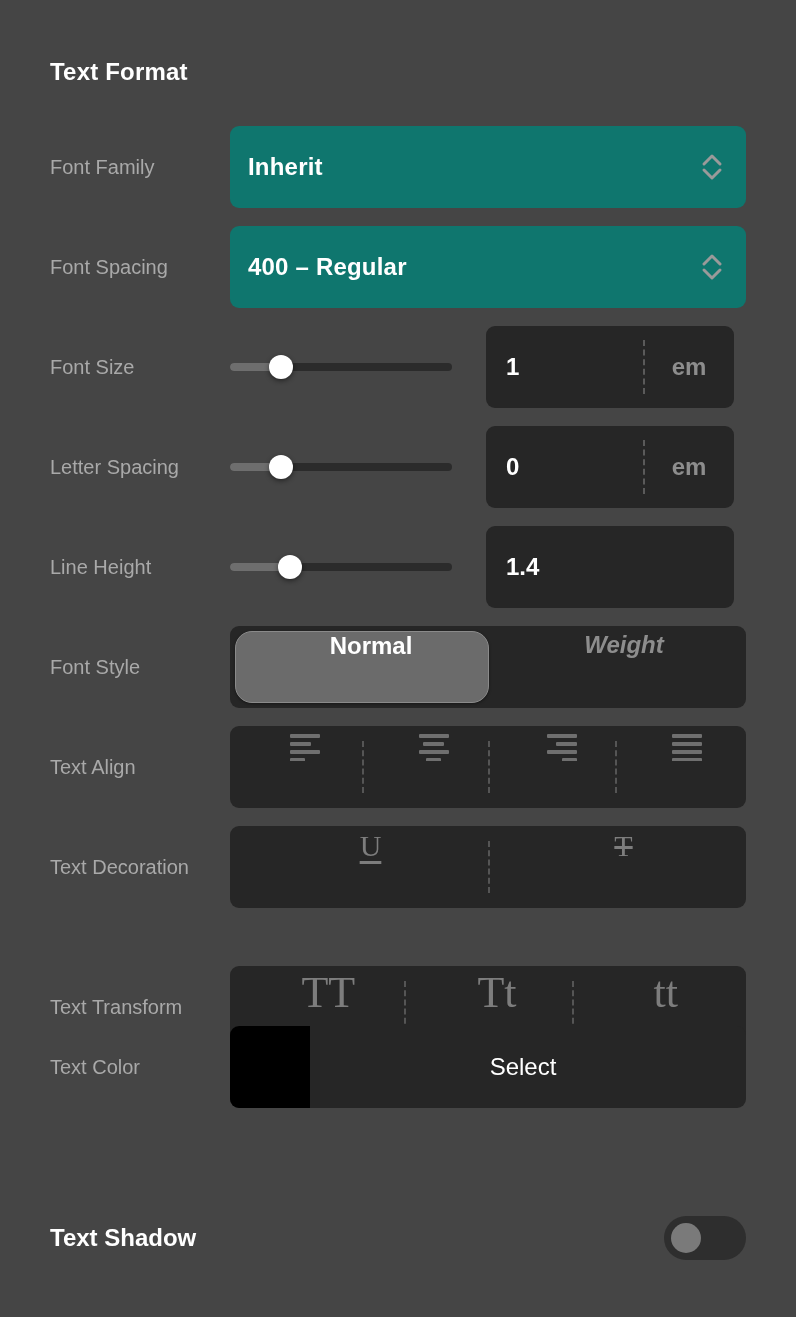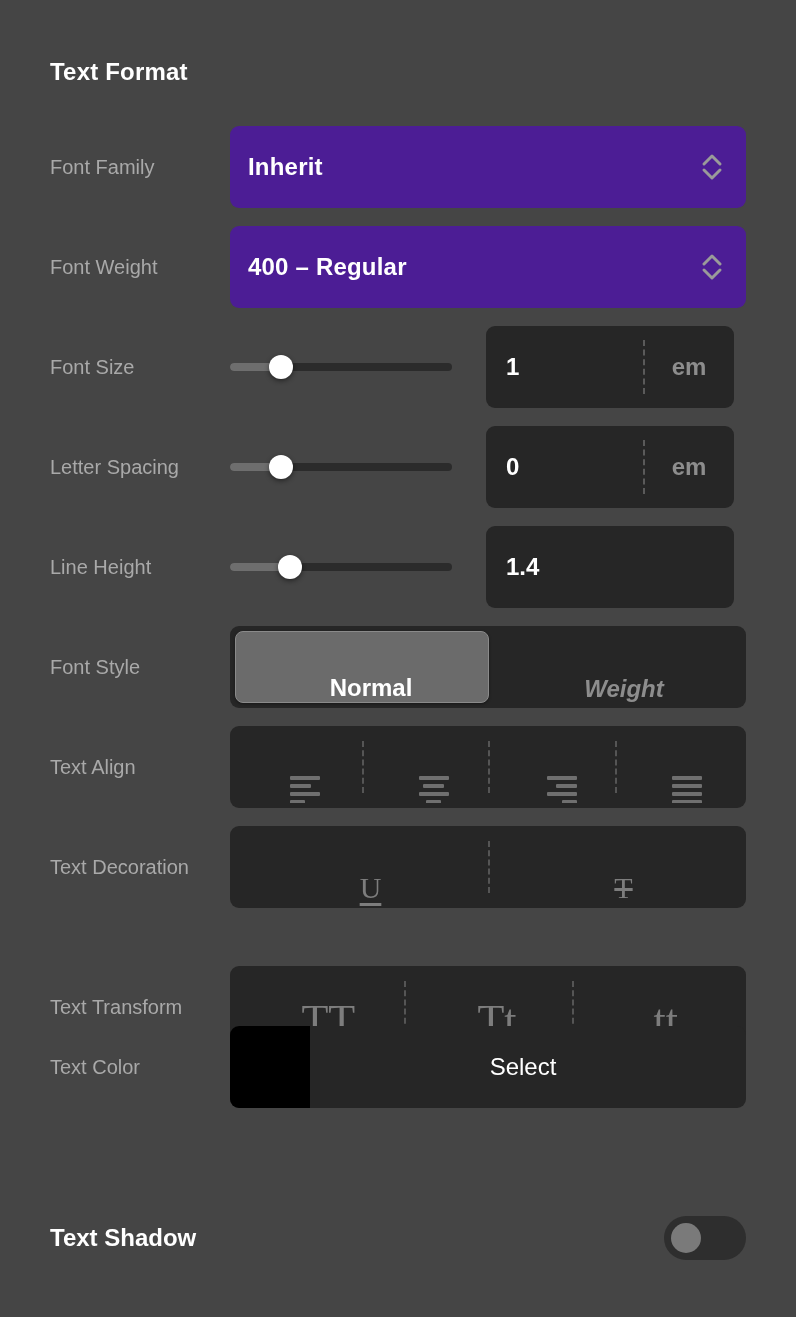--- a/index.html
+++ b/index.html
@@ -56,21 +56,21 @@
     font-weight: normal;
     padding-right: 10px;
   }
   .row-ctl { flex: 1 1 auto; display: flex; align-items: center; }
 
   
   .select-box {
     position: relative;
     width: 516px;
     height: 82px;
-    background: #4c1d95;
+    background: #0f766e;
     border-radius: 9px;
     display: flex;
     align-items: center;
     padding: 0 18px;
   }
   .select-value {
     font-size: 24px;
     font-weight: bold;
     color: #ffffff;
     letter-spacing: .2px;
@@ -166,23 +166,23 @@
     background: #262626;
     border-radius: 9px;
     display: flex;
     align-items: stretch;
     padding: 5px;
   }
   .seg {
     flex: 1 1 0;
     position: relative;
     display: flex;
-    align-items: flex-end;
+    align-items: flex-start;
     justify-content: center;
-    border-radius: 8px;
+    border-radius: 17px;
     padding-left: 18px;
   }
   .seg + .seg::before {
     content: "";
     position: absolute;
     left: 0;
     top: 10px;
     bottom: 10px;
     border-left: 2px dashed #555555;
   }
@@ -284,21 +284,21 @@
           <svg width="24" height="34" viewBox="0 0 24 34">
             <path d="M4 14 L12 6 L20 14" fill="none" stroke="#9a9a9a" stroke-width="3" stroke-linecap="round" stroke-linejoin="round"></path>
             <path d="M4 20 L12 28 L20 20" fill="none" stroke="#9a9a9a" stroke-width="3" stroke-linecap="round" stroke-linejoin="round"></path>
           </svg>
         </span>
       </div>
     </div>
   </div>
 
   <div class="row" style="top:226px;">
-    <div class="row-label">Font Weight</div>
+    <div class="row-label">Font Spacing</div>
     <div class="row-ctl">
       <div class="select-box">
         <span class="select-value">400 – Regular</span>
         <span class="stepper-icon">
           <svg width="24" height="34" viewBox="0 0 24 34">
             <path d="M4 14 L12 6 L20 14" fill="none" stroke="#9a9a9a" stroke-width="3" stroke-linecap="round" stroke-linejoin="round"></path>
             <path d="M4 20 L12 28 L20 20" fill="none" stroke="#9a9a9a" stroke-width="3" stroke-linecap="round" stroke-linejoin="round"></path>
           </svg>
         </span>
       </div>

